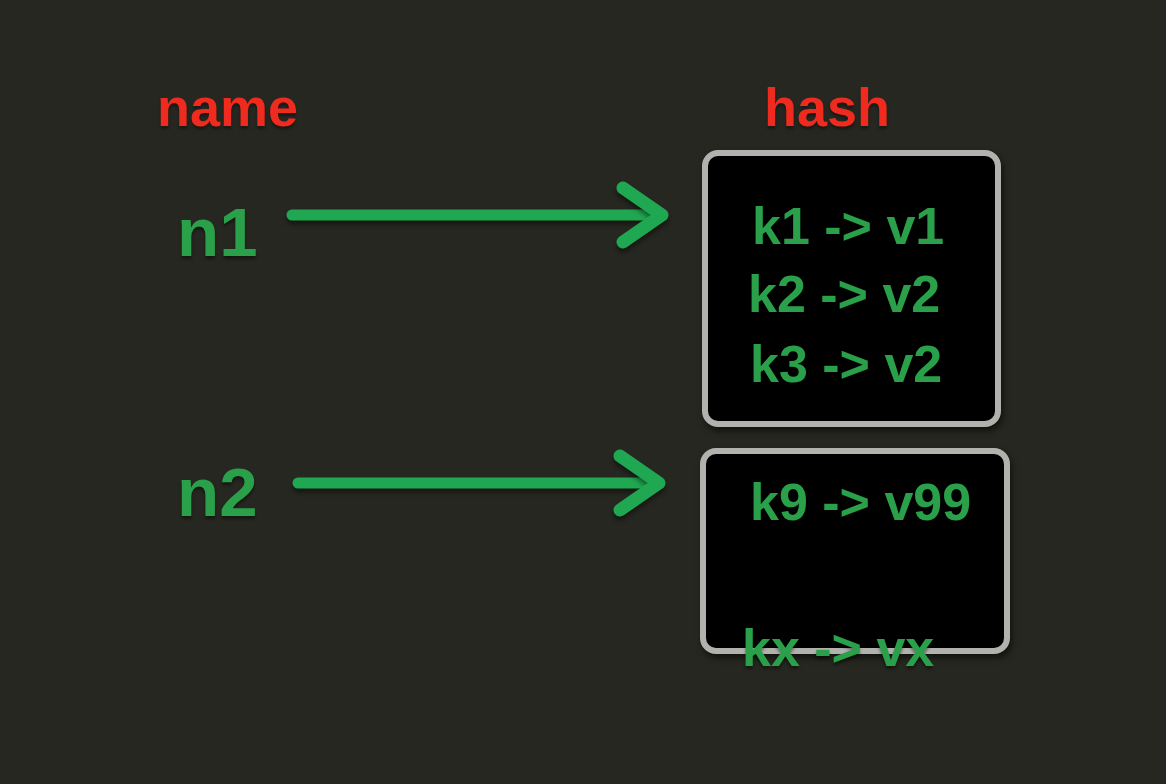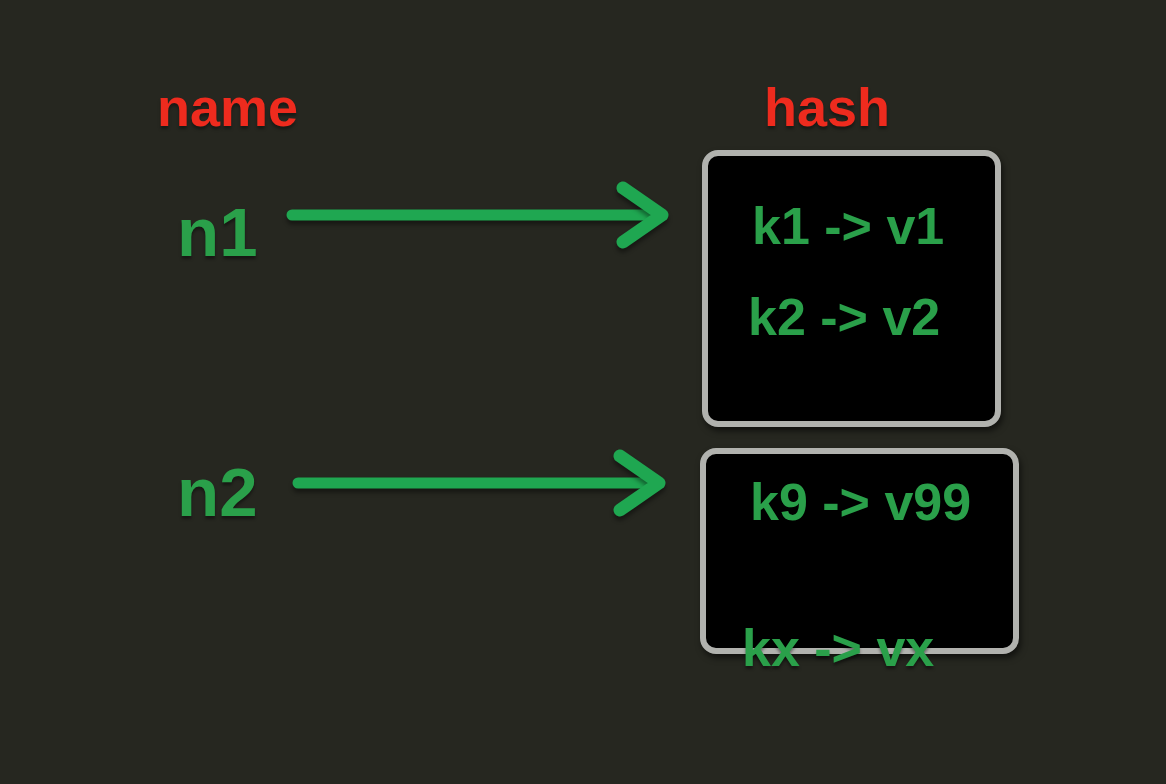--- a/index.html
+++ b/index.html
@@ -52,21 +52,21 @@
   .arrow-shaft { stroke-width: 11; }
   .arrow-head  { stroke-width: 13; }
   .hashbox {
     position: absolute;
     border: 6px solid #b1b2ae;
     border-radius: 16px;
     box-shadow: 2px 4px 6px rgba(0,0,0,0.55), inset 0 0 3px rgba(0,0,0,0.35);
     background: #000000;
   }
   .hashbox-1 { left: 702px; top: 150px; width: 287px; height: 265px; }
-  .hashbox-2 { left: 700px; top: 448px; width: 298px; height: 194px; padding-left: 9px; }
+  .hashbox-2 { left: 700px; top: 448px; width: 298px; height: 194px; }
   .entry {
     position: absolute;
     font-size: 52px;
     line-height: 1;
     color: #2aa04a;
     text-shadow: 0 3px 3px rgba(0,0,0,0.40);
     white-space: nowrap;
   }
 </style>
 </head>
@@ -88,21 +88,22 @@
       <path class="arrow-head" d="M623 188 L662 215 L623 242" stroke="#1fa751"></path>
     </g>
     <g>
       <path class="arrow-shaft" d="M298 483 H643" stroke="#1fa751"></path>
       <path class="arrow-head" d="M620 456 L659 483 L620 510" stroke="#1fa751"></path>
     </g>
   </svg>
 
   <div class="hashbox hashbox-1">
     <div class="entry" style="left:44px; top:44px;">k1 -&gt; v1</div>
-    <div class="entry" style="left:40px; top:112px;margin-top:23px;">k2 -&gt; v2</div>
+    <div class="entry" style="left:40px; top:112px;">k2 -&gt; v2</div>
+    <div class="entry" style="left:42px; top:182px;">k3 -&gt; v2</div>
   </div>
 
   <div class="hashbox hashbox-2">
     <div class="entry" style="left:44px; top:22px;">k9 -&gt; v99</div>
     <div class="entry" style="left:36px; top:120px;margin-top:48px;">kx -&gt; vx</div>
   </div>
 
 </div>
 
 </body></html>

